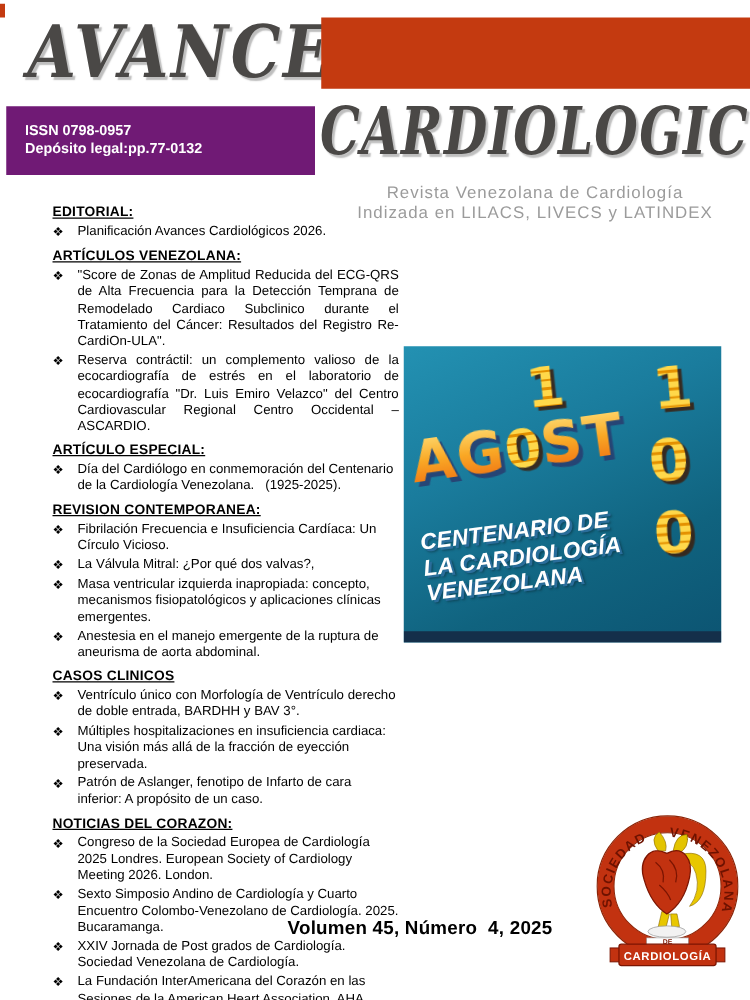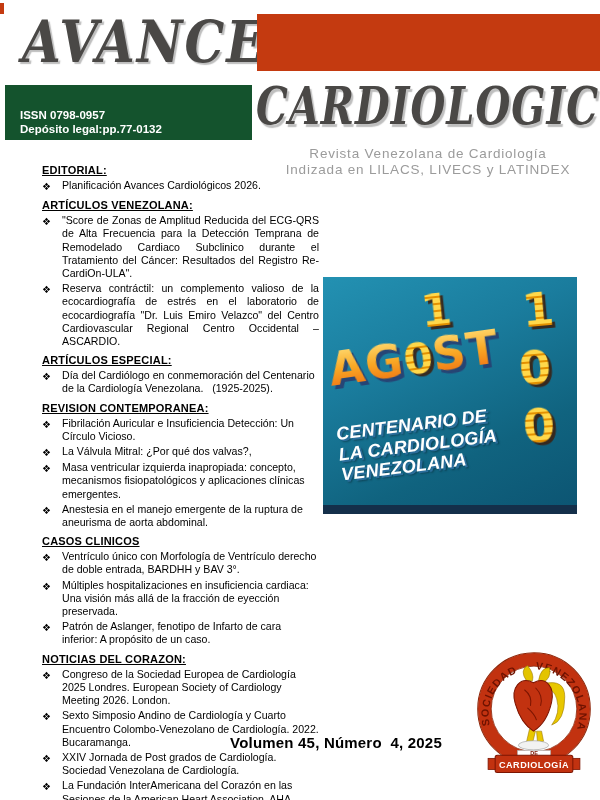--- a/index.html
+++ b/index.html
@@ -6,23 +6,23 @@
   .page{position:relative;width:600px;height:800px;background:#fff;overflow:hidden;
         font-family:"Liberation Sans",sans-serif;color:#000;}
 
   
   .corner-mark{position:absolute;left:0;top:3px;width:4px;height:11px;background:#c43a10;}
   .title-avances{position:absolute;left:22px;top:7px;white-space:nowrap;
     font-family:"DejaVu Serif",serif;font-style:italic;font-weight:bold;font-size:50px;
     color:#4a4846;letter-spacing:2px;transform:scaleY(1.16);transform-origin:left top;
     text-shadow:2px 2px 1px rgba(70,70,70,.35);}
   .red-rect-top{position:absolute;left:257px;top:14px;width:343px;height:57px;background:#c43a10;}
-  .red-bar-issn{position:absolute;left:5px;top:85px;width:247px;height:55px;background:#14532d;
+  .red-bar-issn{position:absolute;left:5px;top:85px;width:247px;height:55px;background:#701a75;
     color:#fff;font-weight:bold;font-size:11.5px;line-height:14px;
-    padding:23px 0 0 15px;box-sizing:border-box;}
+    padding:13px 0 0 15px;box-sizing:border-box;}
   .title-cardio{position:absolute;left:256px;top:74px;white-space:nowrap;
     font-family:"DejaVu Serif",serif;font-style:italic;font-weight:bold;font-size:40px;
     color:#4a4846;letter-spacing:1px;transform:scaleY(1.32);transform-origin:left top;
     text-shadow:2px 2px 1px rgba(70,70,70,.35);}
   .subtitle{position:absolute;left:256px;top:146px;width:344px;text-align:center;
     color:#9b9b9b;font-size:13.5px;line-height:15.5px;letter-spacing:.8px;white-space:nowrap;}
 
   
   .toc{position:absolute;left:12px;top:164px;width:307px;}
   .toc-section{margin-bottom:6px;margin-left:30px;}
@@ -101,32 +101,32 @@
         <span class="bullet">❖</span>
         <span class="item-text">"Score de Zonas de Amplitud Reducida del ECG-QRS de Alta Frecuencia para la Detección Temprana de Remodelado Cardiaco Subclinico durante el Tratamiento del Cáncer: Resultados del Registro Re-CardiOn-ULA".</span>
       </div>
       <div class="toc-item justify">
         <span class="bullet">❖</span>
         <span class="item-text">Reserva contráctil: un complemento valioso de la ecocardiografía de estrés en el laboratorio de ecocardiografía "Dr. Luis Emiro Velazco" del Centro Cardiovascular Regional Centro Occidental – ASCARDIO.</span>
       </div>
     </div>
 
     <div class="toc-section">
-      <div class="toc-header">ARTÍCULOS ESPECIAL:</div>
+      <div class="toc-header">ARTÍCULO ESPECIAL:</div>
       <div class="toc-item">
         <span class="bullet">❖</span>
         <span class="item-text">Día del Cardiólogo en conmemoración del Centenario de la Cardiología Venezolana.&nbsp;&nbsp; (1925-2025).</span>
       </div>
     </div>
 
     <div class="toc-section">
       <div class="toc-header">REVISION CONTEMPORANEA:</div>
       <div class="toc-item">
         <span class="bullet">❖</span>
-        <span class="item-text">Fibrilación Auricular e Insuficiencia Detección: Un Círculo Vicioso.</span>
+        <span class="item-text">Fibrilación Frecuencia e Insuficiencia Cardíaca: Un Círculo Vicioso.</span>
       </div>
       <div class="toc-item">
         <span class="bullet">❖</span>
         <span class="item-text">La Válvula Mitral: ¿Por qué dos valvas?,</span>
       </div>
       <div class="toc-item">
         <span class="bullet">❖</span>
         <span class="item-text">Masa ventricular izquierda inapropiada: concepto, mecanismos fisiopatológicos y aplicaciones clínicas emergentes.</span>
       </div>
       <div class="toc-item">
@@ -152,21 +152,21 @@
     </div>
 
     <div class="toc-section">
       <div class="toc-header">NOTICIAS DEL CORAZON:</div>
       <div class="toc-item">
         <span class="bullet">❖</span>
         <span class="item-text">Congreso de la Sociedad Europea de Cardiología 2025 Londres. European Society of Cardiology Meeting 2026. London.</span>
       </div>
       <div class="toc-item">
         <span class="bullet">❖</span>
-        <span class="item-text">Sexto Simposio Andino de Cardiología y Cuarto Encuentro Colombo-Venezolano de Cardiología. 2022. Bucaramanga.</span>
+        <span class="item-text">Sexto Simposio Andino de Cardiología y Cuarto Encuentro Colombo-Venezolano de Cardiología. 2025. Bucaramanga.</span>
       </div>
       <div class="toc-item">
         <span class="bullet">❖</span>
         <span class="item-text">XXIV Jornada de Post grados de Cardiología. Sociedad Venezolana de Cardiología.</span>
       </div>
       <div class="toc-item">
         <span class="bullet">❖</span>
         <span class="item-text">La Fundación InterAmericana del Corazón en las Sesiones de la American Heart Association, AHA 2025.</span>
       </div>
     </div>

